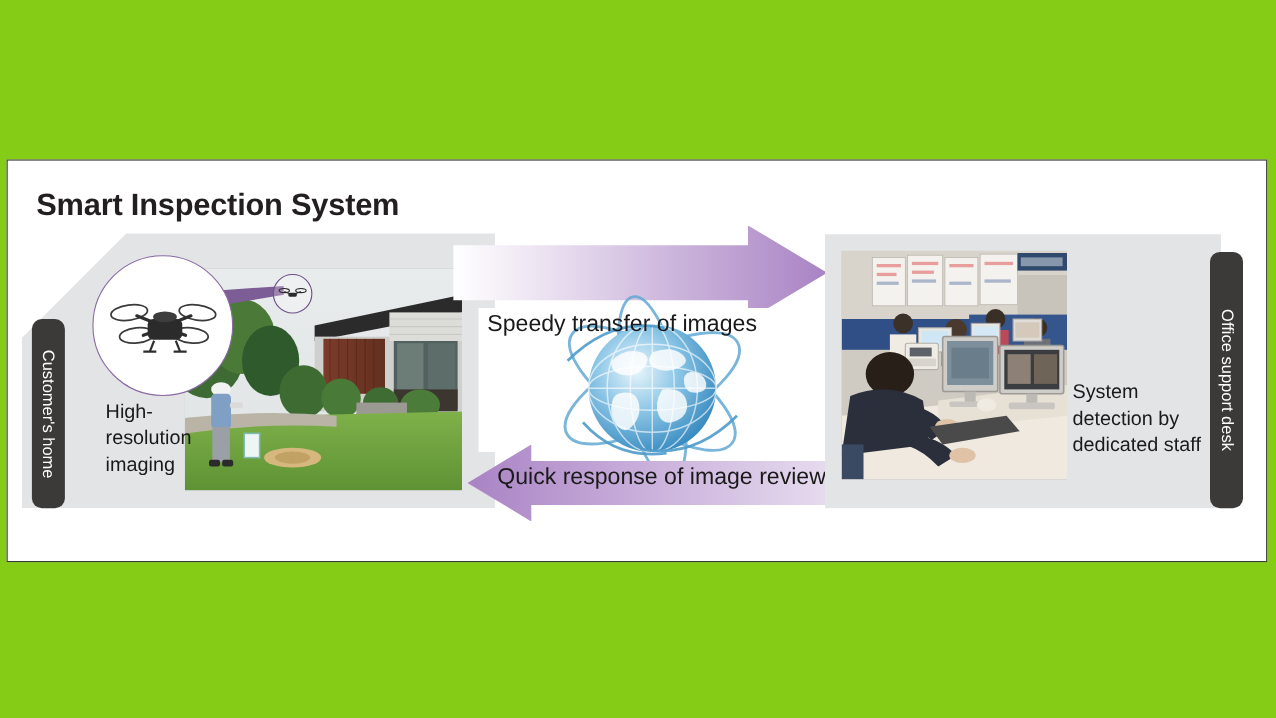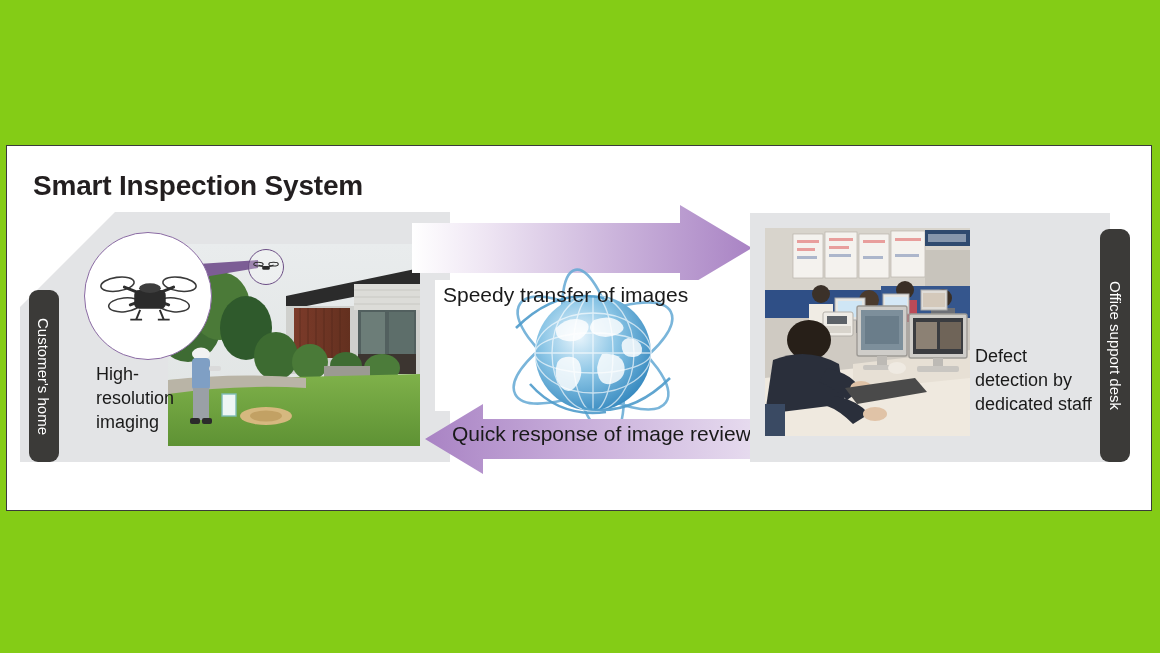--- a/index.html
+++ b/index.html
@@ -372,15 +372,15 @@
       <ellipse cx="132" cy="140" rx="9" ry="6" fill="#efeae2"></ellipse>
 
       <rect x="0" y="176" width="20" height="32" fill="#3a4a63"></rect>
     </svg>
   </div>
 
   <div class="vtab vtab-right">
     <span>Office support desk</span>
   </div>
 
-  <div class="cap cap-right">Defect detection by dedicated staff</div>
+  <div class="cap cap-right">System detection by dedicated staff</div>
 
 </div>
 
 </body></html>

